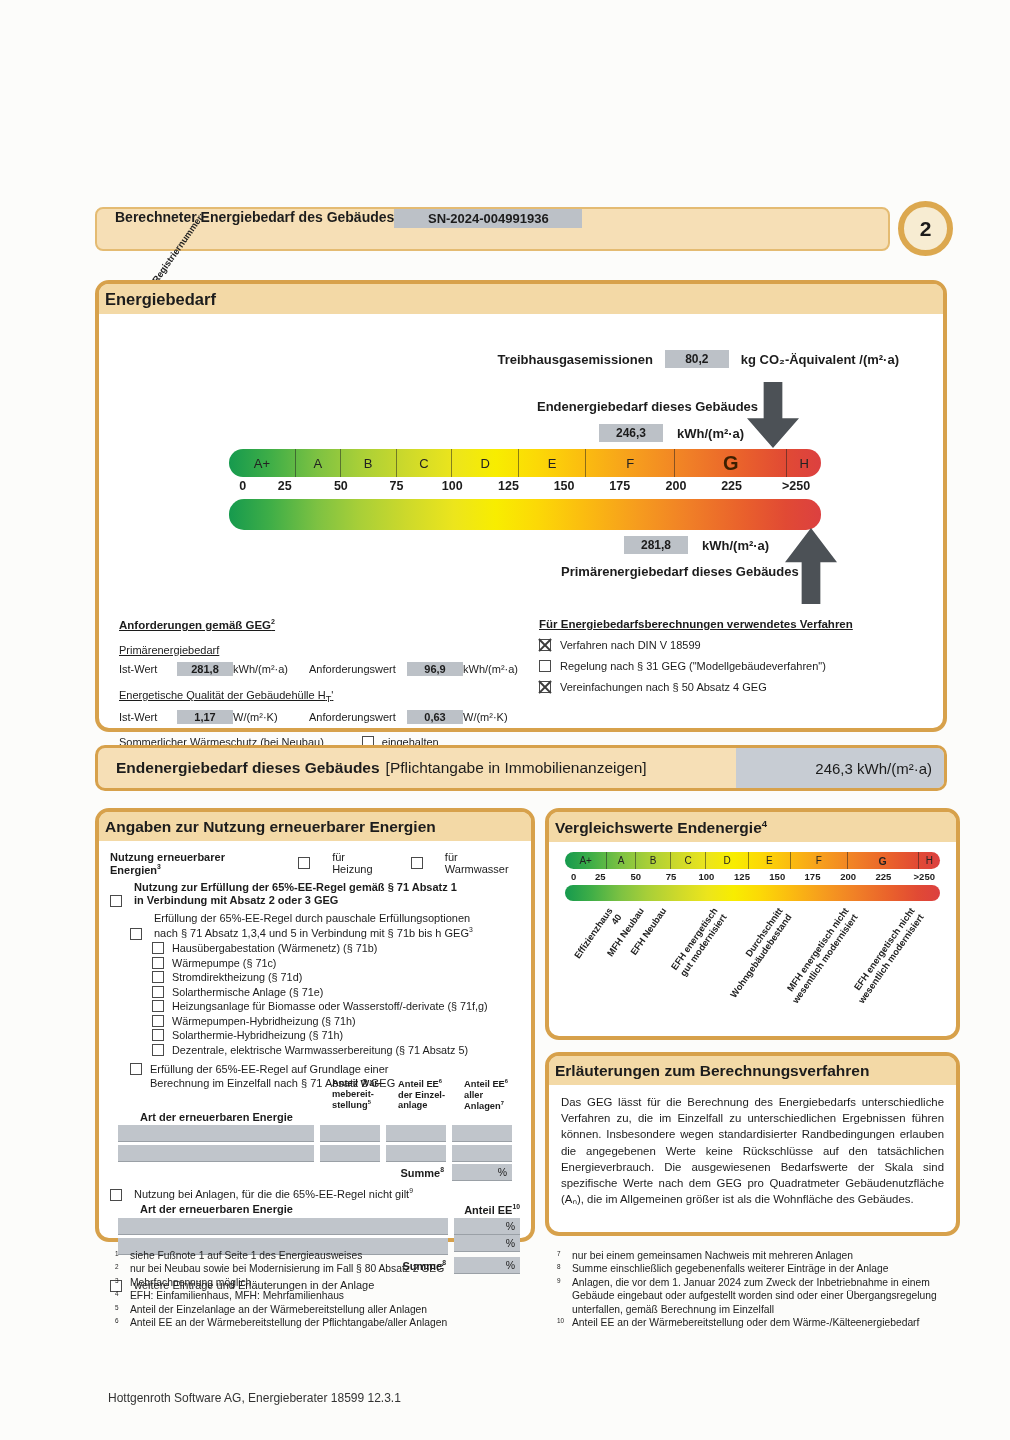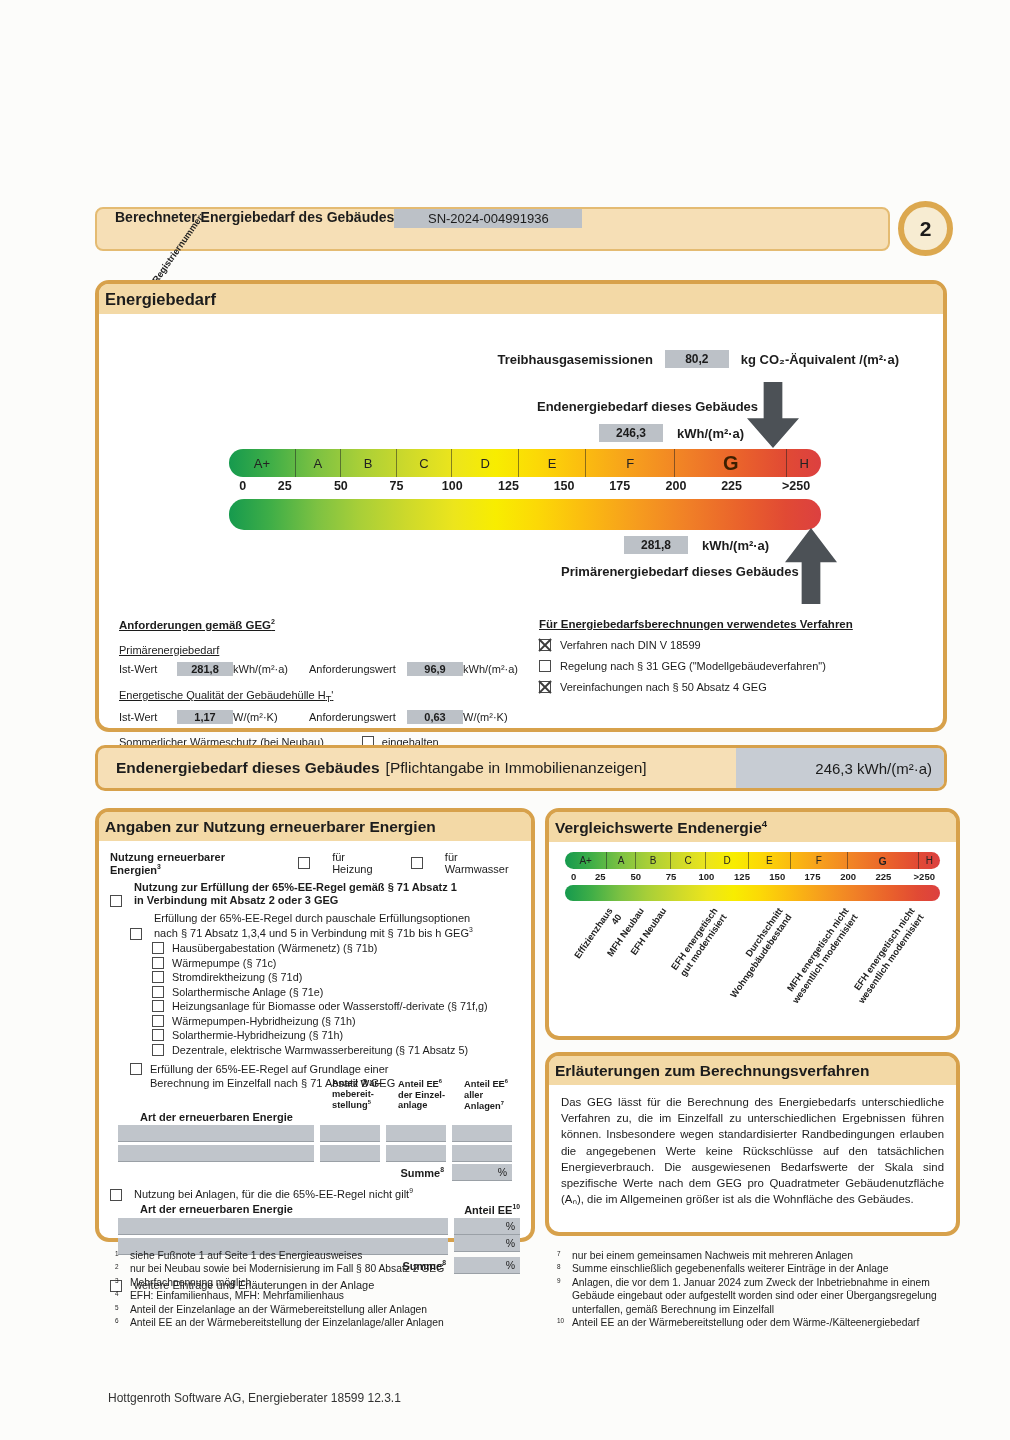--- a/index.html
+++ b/index.html
@@ -27,21 +27,21 @@
   .hdr-l1{display:flex;align-items:baseline;gap:30px}
   .hdr-title{font-size:46px;font-weight:bold;letter-spacing:-1px}
   .hdr-sub{font-size:17px;font-weight:bold}
   .hdr-l2{margin-top:2px;font-size:14.5px;display:flex;align-items:center;gap:4px}
   .hdr-l2 .gval{font-weight:normal;font-size:13.5px;min-width:178px;margin-left:26px}
 
   
   .meta{position:absolute;left:95px;top:207px;width:795px;height:44px;background:var(--tan);border:2px solid #e4bb72;border-radius:8px;display:flex;align-items:flex-start;padding:0 18px;font-size:14px}
   .meta .t{font-weight:bold}
   .meta .rl{font-weight:bold;margin-left:auto;margin-right:14px}
-  .meta .gval{font-weight:normal;font-size:13px;min-width:188px}
+  .meta .gval{font-weight:bold;font-size:13px;min-width:188px}
   .pcircle{position:absolute;left:898px;top:201px;width:55px;height:55px;border-radius:50%;border:6px solid #dca84f;background:#f7ecd2;display:flex;align-items:center;justify-content:center;font-size:21px;font-weight:bold}
 
   
   .energy{left:95px;top:280px;width:852px;height:452px}
   .ebody{position:relative;height:100%}
   .ghgrow{position:absolute;top:36px;left:0;right:44px;display:flex;justify-content:flex-end;align-items:center;gap:12px;font-size:13px;font-weight:bold}
   .endlab{position:absolute;top:85px;left:438px;font-size:13px;font-weight:bold}
   .endrow{position:absolute;top:110px;left:500px;display:flex;align-items:center;gap:14px;font-size:13px;font-weight:bold}
   .arrow-down{position:absolute;background:#4c5156;clip-path:polygon(32% 0,68% 0,68% 55%,100% 55%,50% 100%,0 55%,32% 55%)}
   .arrow-up{position:absolute;background:#4c5156;clip-path:polygon(50% 0,100% 45%,68% 45%,68% 100%,32% 100%,32% 45%,0 45%)}
@@ -431,21 +431,21 @@
     <div class="fn">
         <sup>4</sup>
         <span>EFH: Einfamilienhaus, MFH: Mehrfamilienhaus</span>
       </div>
     <div class="fn">
         <sup>5</sup>
         <span>Anteil der Einzelanlage an der Wärmebereitstellung aller Anlagen</span>
       </div>
     <div class="fn">
         <sup>6</sup>
-        <span>Anteil EE an der Wärmebereitstellung der Einzelanlage/aller Anlagen</span>
+        <span>Anteil EE an der Wärmebereitstellung der Pflichtangabe/aller Anlagen</span>
       </div>
   </div>
   <div class="fncol fnr">
     <div class="fn">
         <sup>7</sup>
         <span>nur bei einem gemeinsamen Nachweis mit mehreren Anlagen</span>
       </div>
     <div class="fn">
         <sup>8</sup>
         <span>Summe einschließlich gegebenenfalls weiterer Einträge in der Anlage</span>

